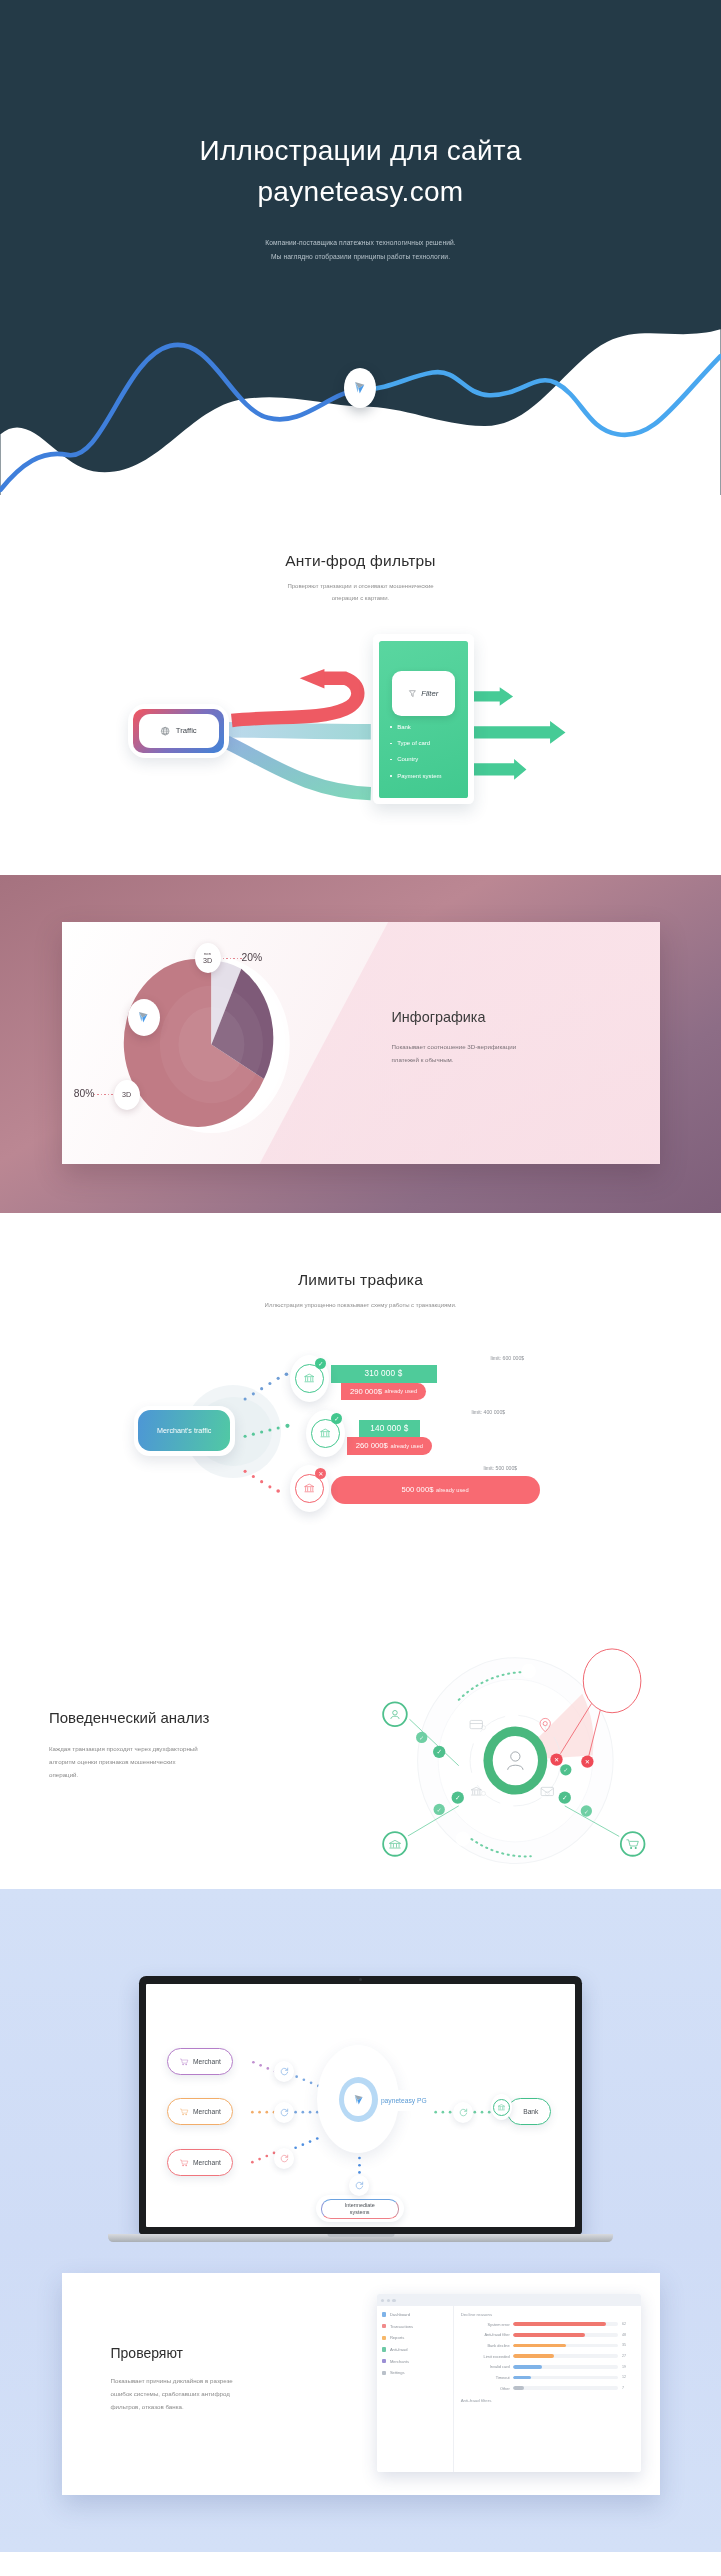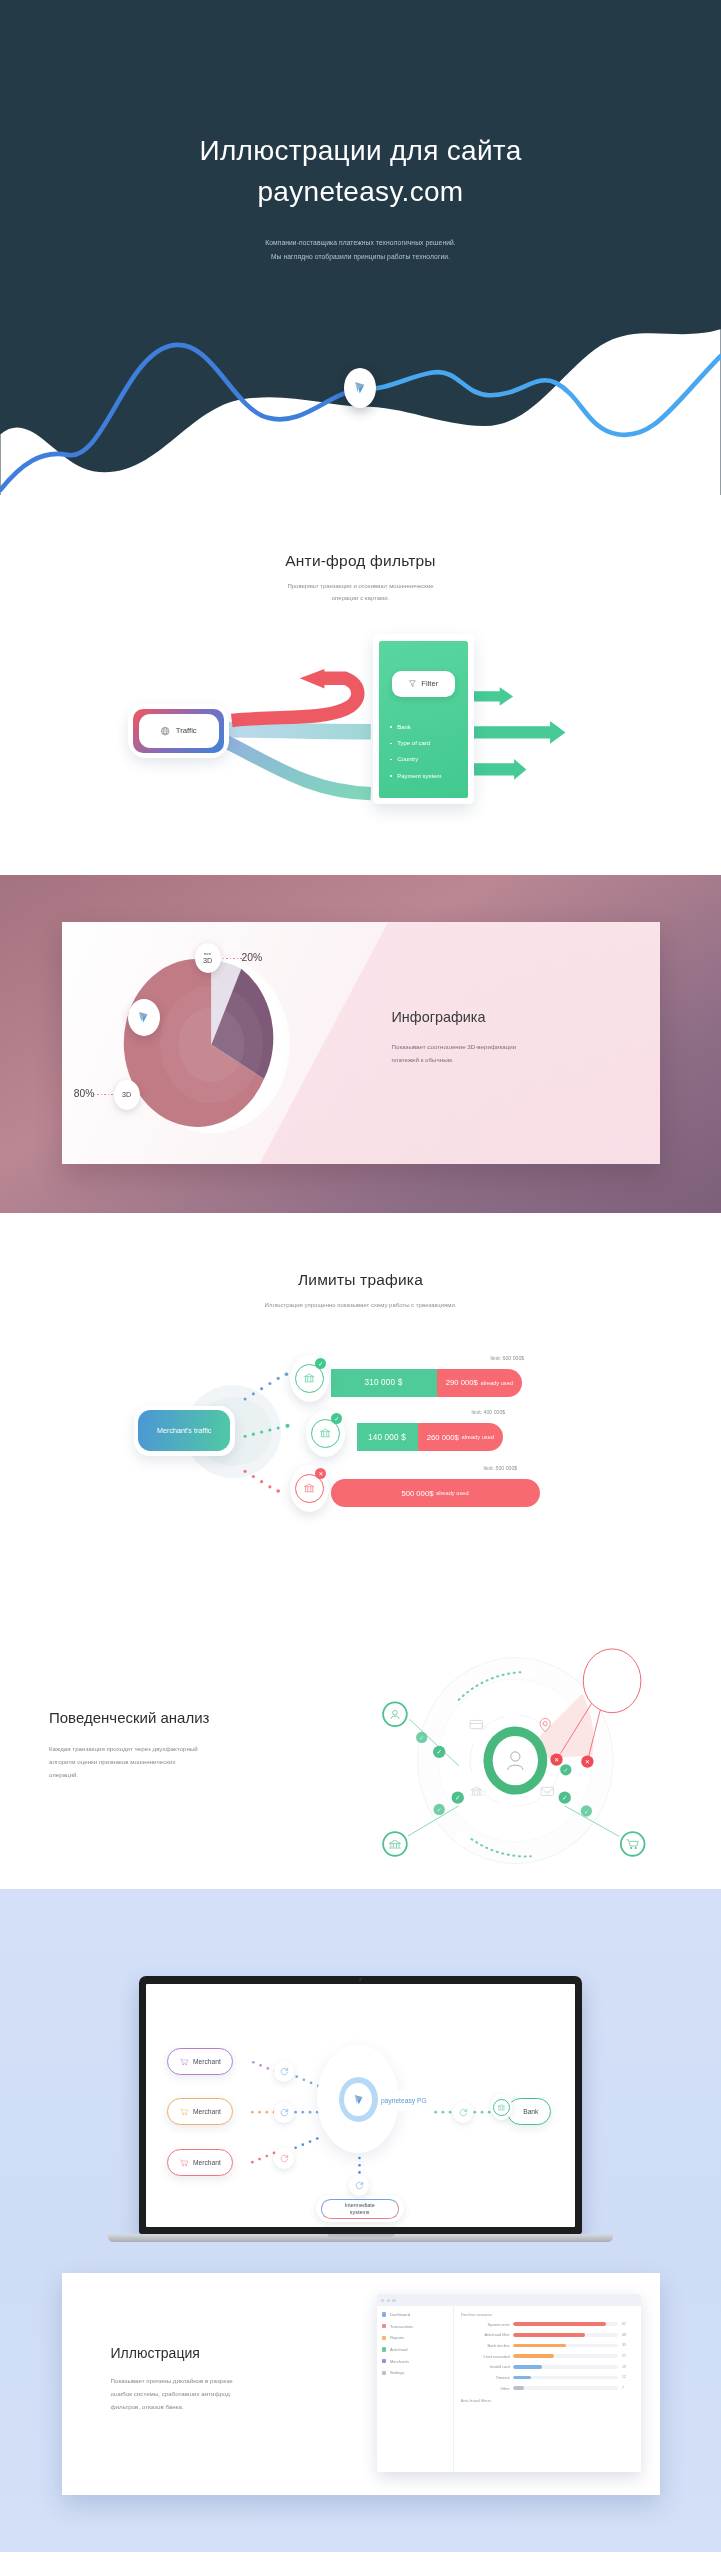--- a/index.html
+++ b/index.html
@@ -93,24 +93,24 @@
     background: #fff; box-shadow: 0 6.2px 15.5px rgba(40,70,90,.14);
     padding: 6.2px;
   }
   .filter-card .body {
     width: 100%; height: 100%; border-radius: 2.6px;
     background: linear-gradient(160deg,#5ad6a0 0%, #41c98f 100%);
     position: relative;
   }
   .filter-pill {
     position: absolute; left: 12.4px; top: 30px;
-    width: 63px; height: 26px; border-radius: 9.3px; background: #fff;
+    width: 63px; height: 45px; border-radius: 9.3px; background: #fff;
     display: flex; align-items: center; justify-content: center; gap: 4.6px;
     box-shadow: 0 2.6px 7.2px rgba(0,0,0,.1);
-    font-size: 7.7px; color: #3f4850;
+    font-size: 7.7px; color: #3f4850; font-style: italic;
   }
   .filter-list { position: absolute; left: 11.3px; top: 83px; }
   .filter-list li {
     list-style: none; color: #fff; font-size: 6px; margin-bottom: 10.3px;
     position: relative; padding-left: 6.7px; white-space: nowrap;
   }
   .filter-list li:before {
     content:""; position: absolute; left: 0; top: 2.6px;
     width: 1.5px; height: 1.5px; border-radius: 50%; background: #fff;
   }
@@ -192,21 +192,21 @@
     width: 29px; height: 29px; border-radius: 50%; border: 1.5px solid #42c78e;
     display: flex; align-items: center; justify-content: center;
   }
   .bank-icon.bad .circ { border-color: #f4636d; }
   .status-dot {
     position: absolute; right: 2.1px; top: 3.1px; width: 11.3px; height: 11.3px;
     border-radius: 50%; background: #42c78e; color: #fff; font-size: 6.2px;
     display: flex; align-items: center; justify-content: center; z-index: 6;
   }
   .status-dot.bad { background: #f4636d; }
-  .limit-row { position: absolute; height: 35px; display: flex; align-items: center; }
+  .limit-row { position: absolute; height: 35px; display: flex; align-items: center; flex-direction: column; }
   .bar-green {
     height: 28px; background: #4fcb9a; color: #fff;
     display: flex; align-items: center; justify-content: center;
     font-size: 8.2px; letter-spacing: 0.2px;
   }
   .bar-red {
     height: 28px; background: #f86a72; color: #fff; border-radius: 0 14px 14px 0;
     display: flex; align-items: center; justify-content: center; gap: 2.6px;
     font-size: 7.7px; padding: 0 9.3px;
   }
@@ -529,21 +529,21 @@
       <div class="limit-cap" style="left:362px; top:7.2px;">limit: 600 000$</div>
 
       <div class="bank-icon" style="left:177px; top:62px;">
         <div class="circ">
           <svg width="12.4" height="12.4" viewBox="0 0 24 24">
             <path d="M3 9 L12 4 L21 9 Z M5 10 V18 M9 10 V18 M15 10 V18 M19 10 V18 M3 19 H21" fill="none" stroke="#42c78e" stroke-width="1.2"></path>
           </svg>
         </div>
         <div class="status-dot">✓</div>
       </div>
-      <div class="limit-row" style="left:228px; top:72px;">
+      <div class="limit-row" style="left:218px; top:72px;">
         <div class="bar-green" style="width:61px;">140 000 $</div>
         <div class="bar-red">
           <span>260 000$</span>
           <span class="used">already used</span>
         </div>
       </div>
       <div class="limit-cap" style="left:343px; top:61px;">limit: 400 000$</div>
 
       <div class="bank-icon bad" style="left:161px; top:117px;">
         <div class="circ">
@@ -830,21 +830,21 @@
       </div>
       <div class="laptop-base">
         <div class="laptop-notch"></div>
       </div>
     </div>
   </section>
 
   <section class="sec sec-stats">
     <div class="stats-card">
       <div class="stats-left">
-        <div class="stats-title">Иллюстрация</div>
+        <div class="stats-title">Проверяют</div>
         <div class="stats-desc">
           <div>Показывает причины диклайнов в разрезе</div>
           <div>ошибок системы, сработавших антифрод</div>
           <div>фильтров, отказов банка.</div>
         </div>
       </div>
 
       <div class="dash">
         <div class="dash-bar">
           <div class="dash-dot"></div>

